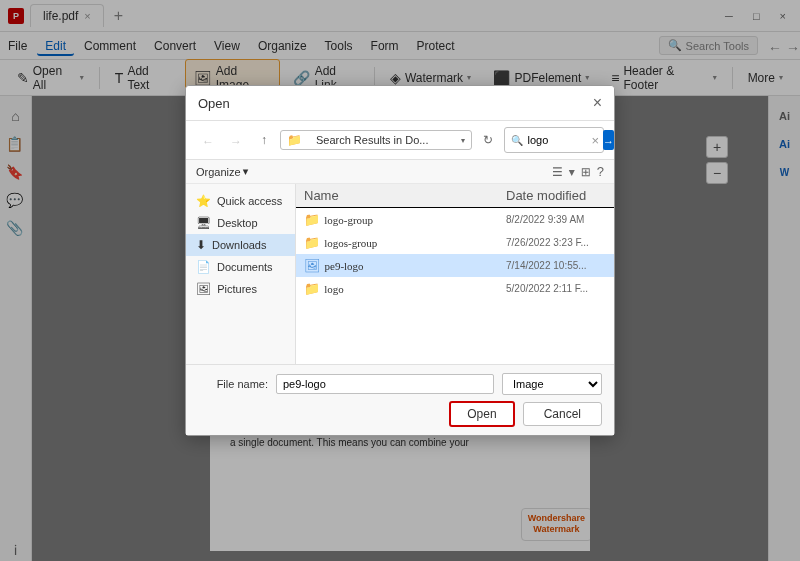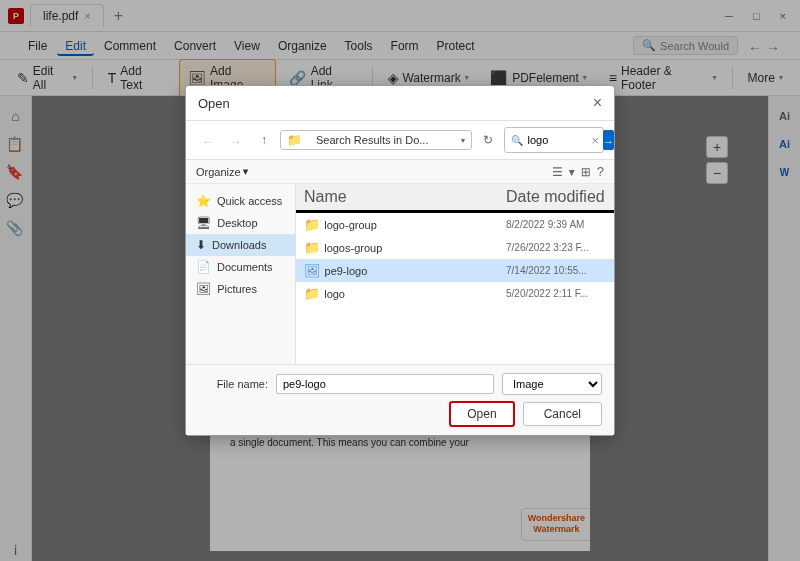--- a/index.html
+++ b/index.html
@@ -14,21 +14,21 @@
     .title-icon { width: 16px; height: 16px; background: #c00; border-radius: 2px; display: flex; align-items: center; justify-content: center; color: #fff; font-size: 9px; font-weight: bold; }
     .tab { background: #fff; border: 1px solid #ddd; border-bottom: none; padding: 4px 12px; border-radius: 4px 4px 0 0; font-size: 12px; color: #333; display: flex; align-items: center; gap: 6px; }
     .tab-close { color: #999; font-size: 11px; cursor: pointer; }
     .tab-add { font-size: 16px; color: #888; margin-left: 4px; cursor: pointer; }
     .title-bar-right { display: flex; align-items: center; gap: 8px; }
     .win-btn { font-size: 11px; color: #666; cursor: pointer; padding: 2px 6px; }
 
     
     .menu-bar {
       display: flex; align-items: center; background: #fff; height: 28px;
-      padding: 0 20px; border-bottom: 1px solid #e0e0e0; gap: 2px;
+      padding: 0 0; border-bottom: 1px solid #e0e0e0; gap: 2px;
     }
     .menu-item { padding: 3px 8px; font-size: 12px; color: #333; cursor: pointer; border-radius: 3px; }
     .search-tools { display: flex; align-items: center; gap: 4px; margin-left: auto; background: #f5f5f5; border: 1px solid #ddd; border-radius: 3px; padding: 2px 8px; font-size: 11px; color: #888; }
     .nav-arrows { display: flex; align-items: center; gap: 4px; margin-left: 8px; }
 
     
     .toolbar {
       display: flex; align-items: center; background: #fff; height: 36px;
       padding: 0 8px; border-bottom: 1px solid #e0e0e0; gap: 4px;
     }
@@ -117,33 +117,33 @@
     .dialog-sidebar { width: 110px; border-right: 1px solid #e0e0e0; padding: 6px 0; background: #f8f8f8; overflow-y: auto; }
     .dialog-sidebar-item {
       display: flex; align-items: center; gap: 6px; padding: 4px 10px;
       font-size: 11px; color: #333; cursor: pointer;
     }
     .dialog-sidebar-item.active { background: #d0e4f8; }
     .sidebar-item-icon { font-size: 12px; }
     .dialog-files { flex: 1; overflow-y: auto; }
     .file-list-header {
       display: flex; padding: 4px 8px; background: #f0f0f0;
-      border-bottom: 3px solid #000000; font-size: 16px; color: #555;
+      border-bottom: 1px solid #000000; font-size: 13px; color: #555;
       font-weight: 500;
     }
     .file-name-col { flex: 1; }
     .file-date-col { width: 100px; }
     .file-row {
       display: flex; align-items: center; padding: 4px 8px;
       font-size: 11px; color: #333; cursor: pointer; gap: 4px;
     }
     .file-row.selected { background: #cce4ff; }
     .file-icon { font-size: 13px; color: #f0c040; }
     .file-icon.image { color: #4a90d9; }
-    .file-name { flex: 1; }
+    .file-name { flex: 1; font-family: Liberation Serif, serif; }
     .file-date { width: 100px; font-size: 10px; color: #666; }
 
     .dialog-footer { padding: 8px 12px; background: #f8f8f8; border-top: 1px solid #e0e0e0; }
     .dialog-footer-row { display: flex; align-items: center; gap: 8px; margin-bottom: 6px; }
     .footer-label { font-size: 11px; color: #333; width: 70px; text-align: right; }
     .footer-input {
       flex: 1; border: 1px solid #c0c0c0; border-radius: 2px; padding: 3px 6px;
       font-size: 11px; outline: none;
     }
     .footer-select {
@@ -190,32 +190,32 @@
   <span class="menu-item" style="color:#0066cc; border-bottom:2px solid #0066cc; padding-bottom:1px;">Edit</span>
   <span class="menu-item">Comment</span>
   <span class="menu-item">Convert</span>
   <span class="menu-item">View</span>
   <span class="menu-item">Organize</span>
   <span class="menu-item">Tools</span>
   <span class="menu-item">Form</span>
   <span class="menu-item">Protect</span>
   <div class="search-tools">
     <span>🔍</span>
-    <span>Search Would</span>
+    <span>Search Tools</span>
   </div>
   <div class="nav-arrows">
     <span style="font-size:14px;color:#888;cursor:pointer;">←</span>
     <span style="font-size:14px;color:#888;cursor:pointer;">→</span>
   </div>
 </div>
 
 <div class="toolbar">
   <div class="toolbar-btn">
     <span class="btn-icon">✎</span>
-    <span>Edit All</span>
+    <span>Open All</span>
     <span class="dropdown-arrow">▾</span>
   </div>
   <div class="toolbar-sep"></div>
   <div class="toolbar-btn">
     <span class="btn-icon">T</span>
     <span>Add Text</span>
   </div>
   <div class="toolbar-btn highlighted">
     <span class="btn-icon">🖼</span>
     <span>Add Image</span>

